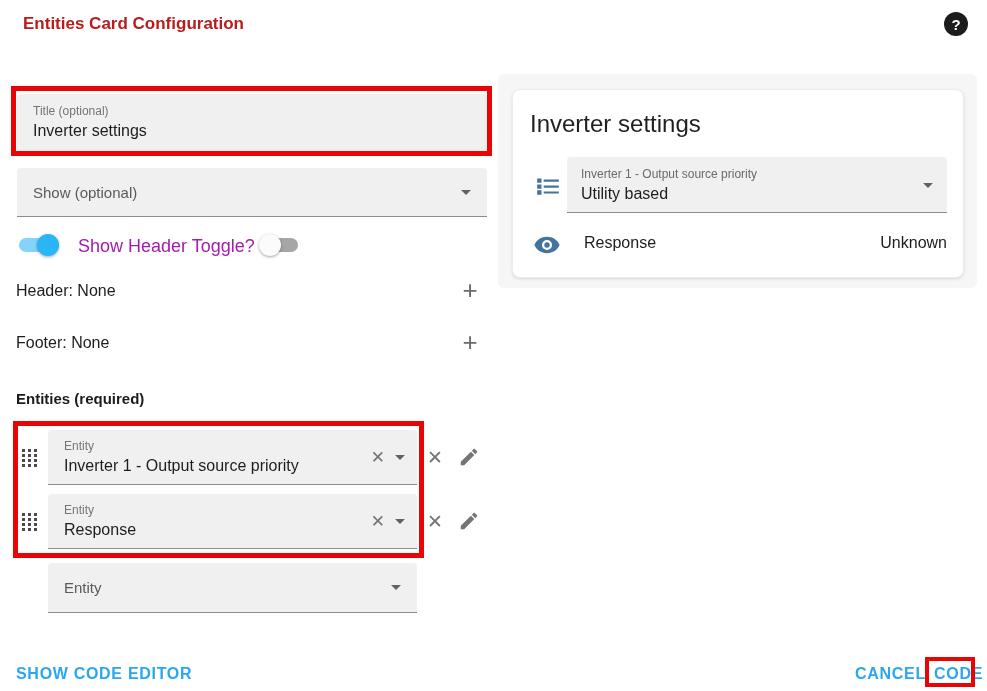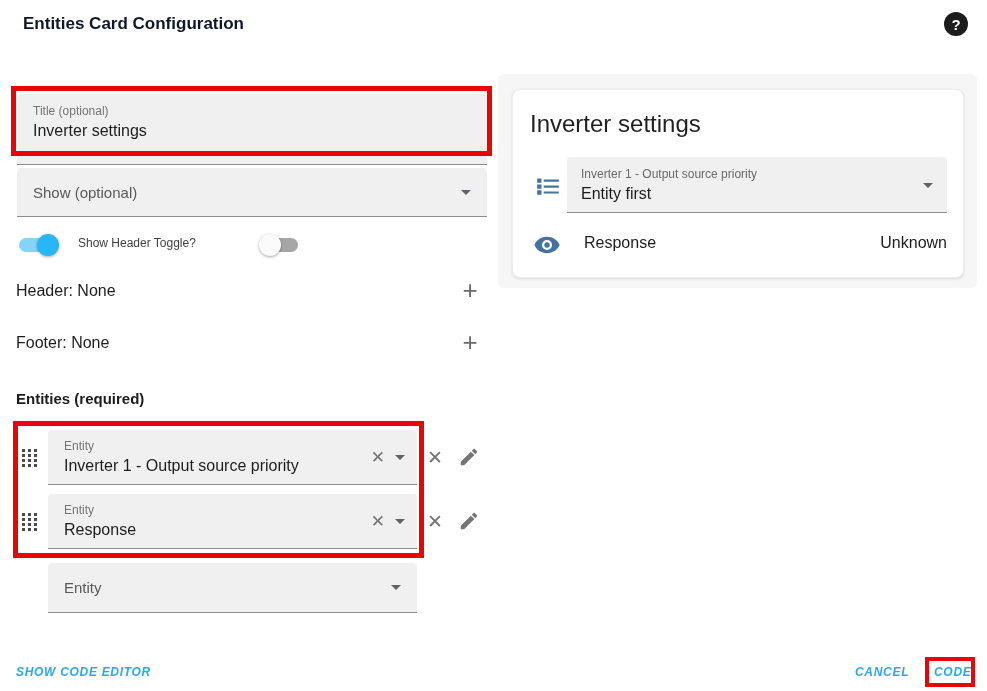--- a/index.html
+++ b/index.html
@@ -8,62 +8,62 @@
     --annotation-red:#ea0505;
     --toggle-on-thumb:#29b6f6;
     --toggle-on-track:#86d3f9;
     --toggle-off-thumb:#fbfbfb;
     --toggle-off-track:#a6a6a6;
   }
   *{box-sizing:border-box;margin:0;padding:0;}
   body{background:#fff;font-family:"Liberation Sans",sans-serif;}
   .screen{position:relative;width:987px;height:691px;background:#fff;overflow:hidden;}
 
-  .dialog-title{position:absolute;left:23px;top:14px;font-size:17px;font-weight:700;color:#0f172a;}
+  .dialog-title{position:absolute;left:23px;top:14px;font-size:17px;font-weight:700;color:#b91c1c;}
   .help-button{position:absolute;left:944px;top:12px;width:24px;height:24px;border-radius:50%;
     background:#1c1c1c;color:#fff;font-size:15px;font-weight:700;display:flex;align-items:center;justify-content:center;cursor:pointer;}
 
   
   .field{position:absolute;background:#f0f0f0;border-bottom:1px solid #8c8c8c;border-radius:4px 4px 0 0;cursor:pointer;}
   .field .flabel{font-size:12px;color:#757575;line-height:14px;}
   .field .fvalue{font-size:16px;color:#1d1d1d;line-height:20px;margin-top:3px;}
 
-  .title-field{left:17px;top:94px;width:470px;height:71px;padding:10px 16px 0;}
+  .title-field{left:17px;top:94px;width:470px;height:62px;padding:10px 16px 0;}
   .theme-field{left:17px;top:168px;width:470px;height:49px;display:flex;align-items:center;padding:0 16px;}
   .theme-field .placeholder{font-size:15px;color:#5a5a5a;flex:1;}
 
   .caret{width:0;height:0;border-left:5px solid transparent;border-right:5px solid transparent;border-top:5px solid #5f6368;}
 
   
   .toggle{position:absolute;width:44px;height:24px;cursor:pointer;}
   .toggle .track{position:absolute;left:3px;top:5px;width:36px;height:14px;border-radius:7px;}
   .toggle .thumb{position:absolute;top:1px;width:22px;height:22px;border-radius:50%;box-shadow:0 1px 3px rgba(0,0,0,.35);}
   .toggle.on .track{background:var(--toggle-on-track);}
   .toggle.on .thumb{left:21px;background:var(--toggle-on-thumb);}
   .toggle.off .track{background:var(--toggle-off-track);}
   .toggle.off .thumb{left:0;background:var(--toggle-off-thumb);}
-  .toggle-label{position:absolute;font-size:12px;color:#404040;top:236px;}
+  .toggle-label{position:absolute;font-size:18px;color:#a21caf;top:236px;}
 
   .plain-row-label{position:absolute;left:16px;font-size:16px;color:#1d1d1d;}
   .plus-button{position:absolute;left:456px;width:28px;height:28px;display:flex;align-items:center;justify-content:center;
     font-size:26px;font-weight:300;color:#6b6b6b;cursor:pointer;}
 
   .section-heading{position:absolute;left:16px;top:390px;font-size:15px;font-weight:700;color:#1c1c1c;}
 
   
   .drag-handle{position:absolute;left:22px;width:18px;height:20px;cursor:grab;display:flex;align-items:center;}
   .entity-field{left:48px;width:369px;height:55px;padding:9px 16px 0;}
   .inline-icons{position:absolute;right:12px;top:0;height:55px;display:flex;align-items:center;gap:10px;}
   .x-glyph{font-size:17px;color:#757575;cursor:pointer;line-height:1;}
   .row-action{position:absolute;width:26px;height:26px;display:flex;align-items:center;justify-content:center;cursor:pointer;}
   .row-action .x-glyph{font-size:19px;}
   .empty-entity-field{left:48px;top:563px;width:369px;height:50px;display:flex;align-items:center;padding:0 16px;}
   .empty-entity-field .placeholder{font-size:15px;color:#5a5a5a;flex:1;}
 
-  .text-button{position:absolute;font-size:12px;font-weight:700;letter-spacing:.7px;color:var(--primary-blue);cursor:pointer;font-style:italic;}
+  .text-button{position:absolute;font-size:16px;font-weight:700;letter-spacing:.7px;color:var(--primary-blue);cursor:pointer;}
 
   
   .preview-panel{position:absolute;left:498px;top:74px;width:479px;height:214px;background:#f6f6f6;border-radius:6px;}
   .preview-card{position:absolute;left:512px;top:89px;width:452px;height:189px;background:#fff;border:1px solid #ededed;
     border-radius:8px;box-shadow:0 1px 3px rgba(0,0,0,.12);}
   .preview-title{position:absolute;left:530px;top:110px;font-size:24px;font-weight:400;color:#1f1f1f;}
   .preview-select{left:567px;top:157px;width:380px;height:56px;padding:10px 14px 0;}
   .preview-select .flabel{color:#6a6a6a;}
   .preview-select .caret{position:absolute;right:14px;top:26px;}
   .picon{position:absolute;width:26px;height:26px;}
@@ -204,21 +204,21 @@
   <div class="preview-card"></div>
   <div class="preview-title">Inverter settings</div>
 
   <div class="picon list-icon">
     <svg width="26" height="26" viewBox="0 0 24 24">
       <path class="blue-fill" d="M2,5h4v4H2V5z M8,6h14v2H8V6z M2,10.5h4v4H2V10.5z M8,11.5h14v2H8V11.5z M2,16h4v4H2V16z M8,17h14v2H8V17z"></path>
     </svg>
   </div>
   <div class="field preview-select">
     <div class="flabel">Inverter 1 - Output source priority</div>
-    <div class="fvalue">Entity first</div>
+    <div class="fvalue">Utility based</div>
     <span class="caret"></span>
   </div>
 
   <div class="picon eye-icon">
     <svg width="28" height="28" viewBox="0 0 24 24">
       <path class="blue-fill" fill-rule="evenodd" d="M12,5C7,5 2.9,7.9 1.2,12C2.9,16.1 7,19 12,19s9.1-2.9 10.8-7C21.1,7.9 17,5 12,5z M12,16.3a4.3,4.3 0 1,1 0,-8.6a4.3,4.3 0 1,1 0,8.6z"></path>
       <circle class="blue-fill" cx="12" cy="12" r="2.3"></circle>
     </svg>
   </div>
   <div class="state-label">Response</div>

